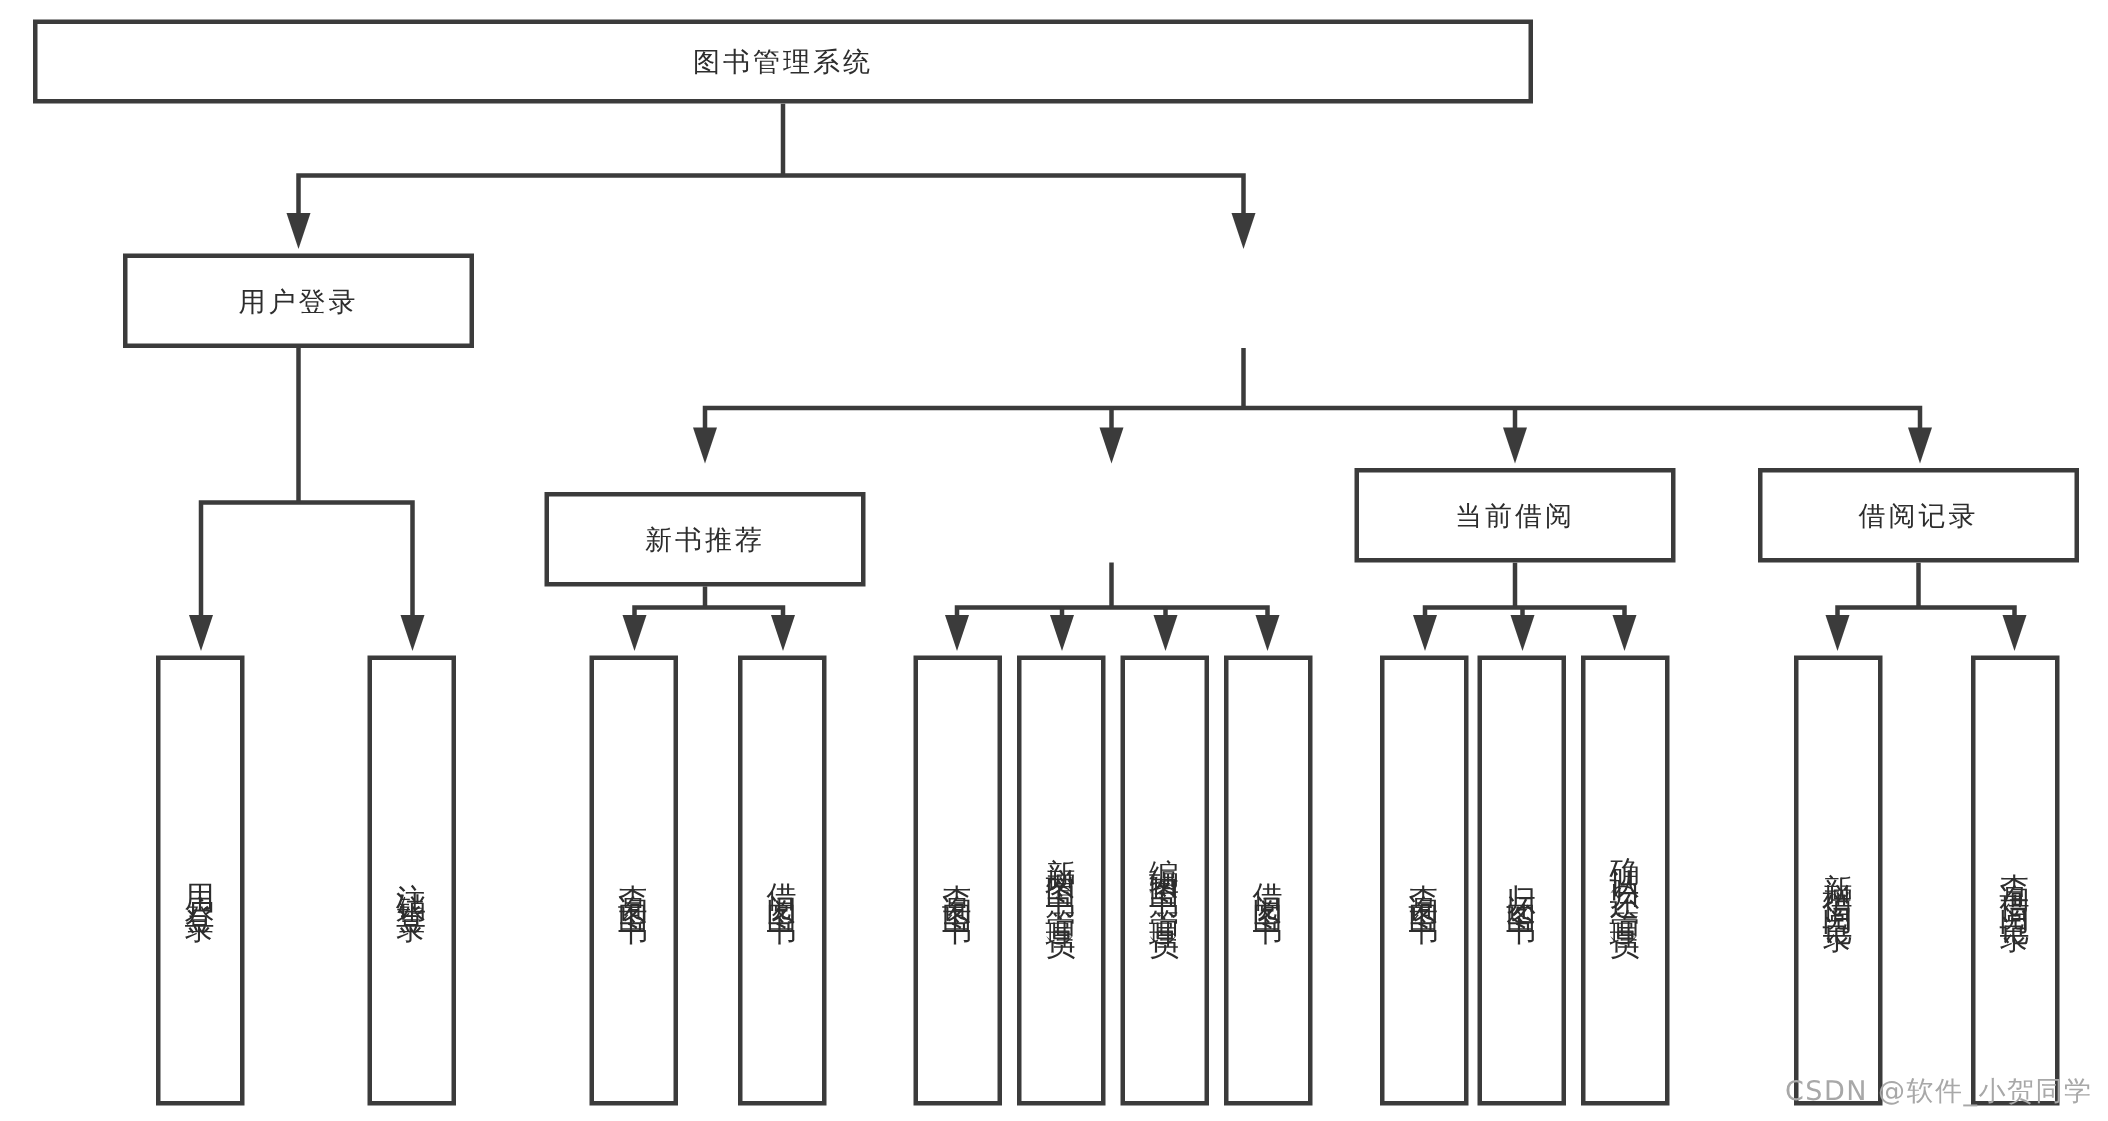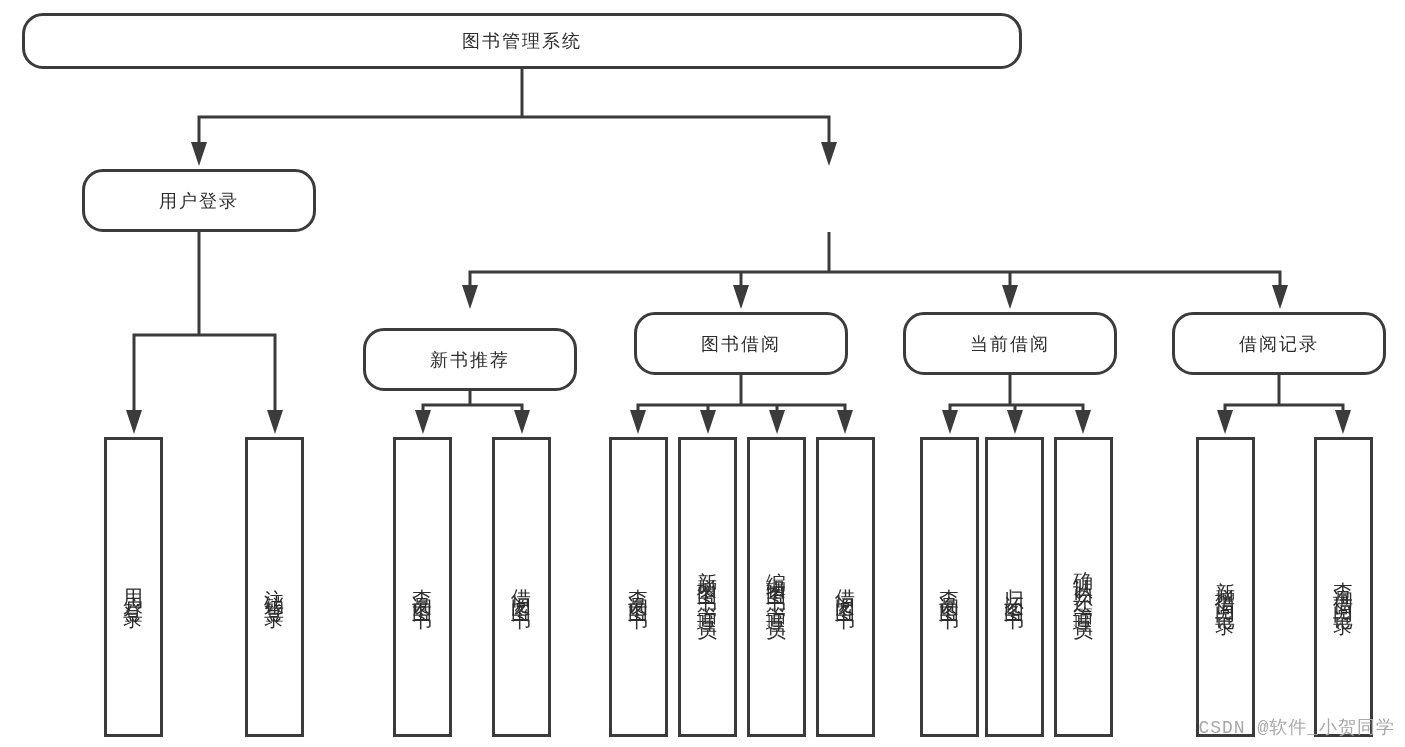--- a/index.html
+++ b/index.html
@@ -8,30 +8,29 @@
     font-family:"DejaVu Sans","Liberation Sans",sans-serif;
     overflow:hidden;color:#2d2d2d;
   }
   .stage{position:absolute;left:0;top:0;width:1405px;height:747px;}
   svg.connectors{position:absolute;left:0;top:0;pointer-events:none;}
   .box{
     position:absolute;background:#ffffff;border:3px solid #3b3b3b;
     display:flex;align-items:center;justify-content:center;
     box-sizing:border-box;text-align:center;
   }
-  .h{font-size:18px;letter-spacing:2px;border-radius:21px;}
+  .h{font-size:18px;letter-spacing:2px;}
   .v span{
     writing-mode:vertical-rl;text-orientation:mixed;
     font-size:20px;letter-spacing:7px;line-height:1.0;
   }
   .watermark{
     position:absolute;top:715px;right:10px;
     font-size:18px;color:#a8a8a8;letter-spacing:1px;
     white-space:nowrap;
-    font-family:Liberation Mono, monospace;
   }
 </style>
 </head>
 <body>
 
 <div class="stage">
 
   <svg class="connectors" width="1405" height="747" viewBox="0 0 1405 747">
     <g stroke="#3b3b3b" stroke-width="3" fill="none">
 
@@ -91,23 +90,20 @@
     <span>图书管理系统</span>
   </div>
 
   <div class="box h" style="left:82px;top:169px;width:234px;height:63px">
     <span>用户登录</span>
   </div>
 
   <div class="box h" style="left:363px;top:328px;width:214px;height:63px">
     <span>新书推荐</span>
   </div>
-  <div class="box h" style="left:634px;top:312px;width:214px;height:63px">
-    <span>图书借阅</span>
-  </div>
   <div class="box h" style="left:1172px;top:312px;width:214px;height:63px">
     <span>借阅记录</span>
   </div>
   <div class="box h" style="left:903px;top:312px;width:214px;height:63px">
     <span>当前借阅</span>
   </div>
 
   <div class="box v" style="left:104px;top:437px;width:59px;height:300px">
     <span>用户登录</span>
   </div>

